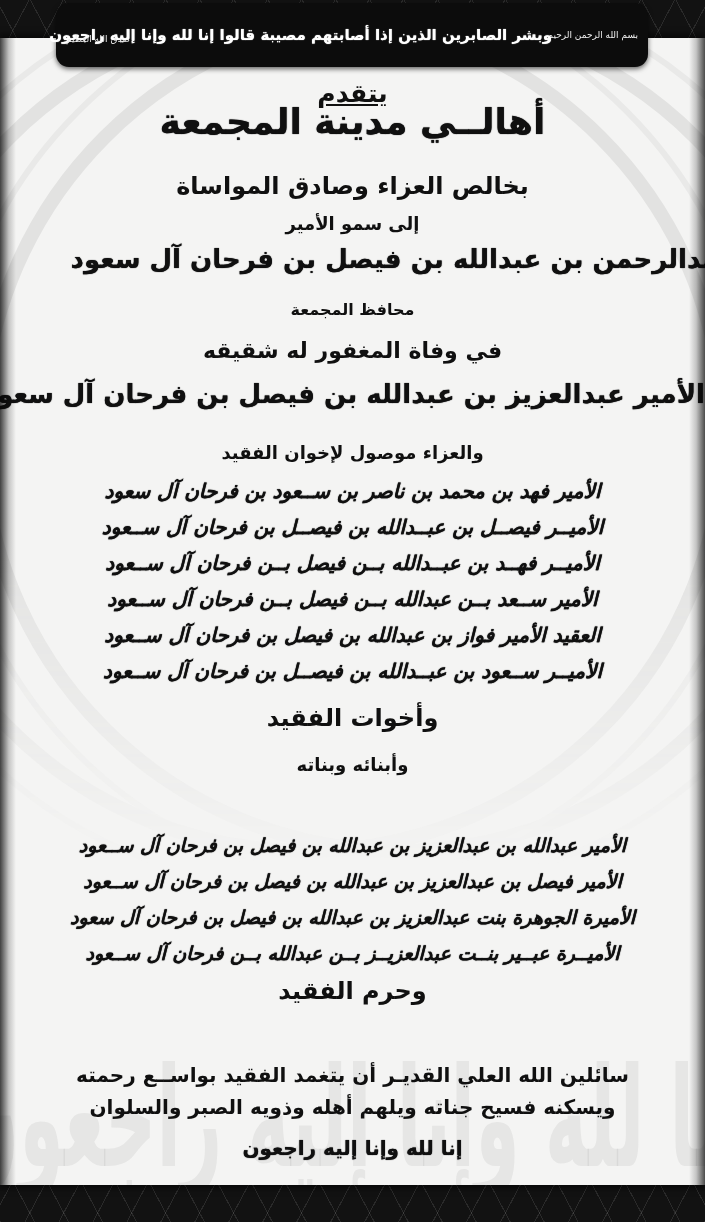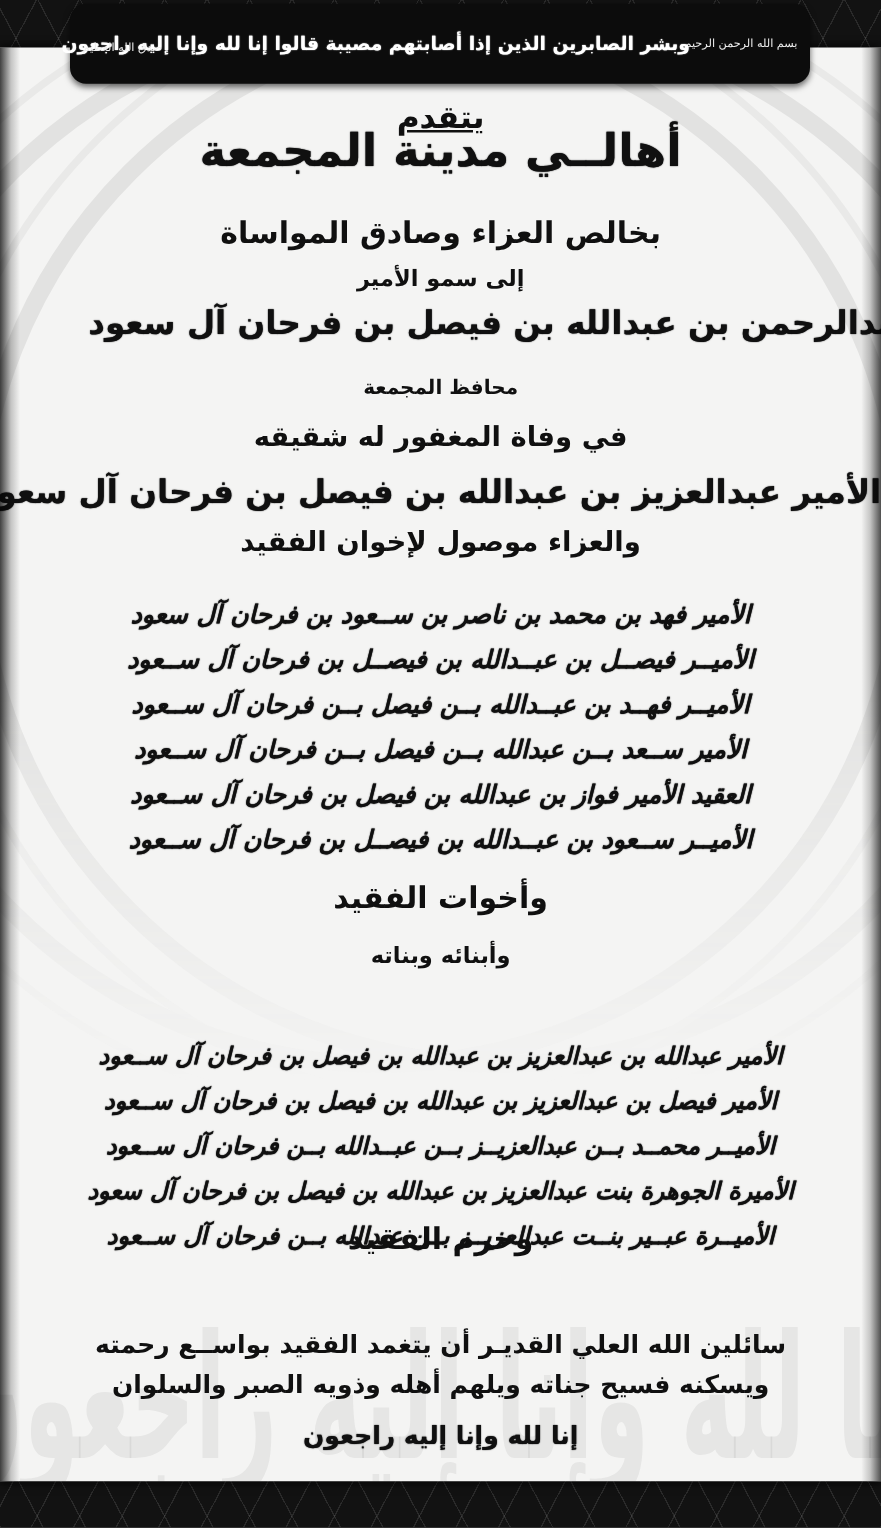--- a/index.html
+++ b/index.html
@@ -35,21 +35,21 @@
   .content{position:absolute;inset:0;z-index:3;text-align:center;color:#101010;}
   .line{position:absolute;left:0;width:100%;font-weight:bold;white-space:nowrap;}
   .t-presents   {top:79px;  font-size:25px;text-decoration:underline;}
   .t-presenter  {top:101px; font-size:36px; letter-spacing:1px; text-shadow:0 0 1px #000;}
   .t-with       {top:172px; font-size:24px;}
   .t-to         {top:213px; font-size:18px;}
   .t-recipient  {top:244px; font-size:26px; text-shadow:0 0 1px #000;padding-left:48px;}
   .t-rectitle   {top:300px; font-size:16px;}
   .t-occasion   {top:338px; font-size:22px;}
   .t-deceased   {top:379px; font-size:26px; text-shadow:0 0 1px #000;}
-  .t-brothers-h {top:422px; font-size:22px;}
+  .t-brothers-h {top:442px; font-size:18px;}
   .list{position:absolute;left:0;width:100%;}
   .list .name-line{height:36px;line-height:36px;font-weight:bold;white-space:nowrap;
     text-shadow:0 0 1px #000;font-style:italic;}
   .l-brothers{top:473px;font-size:20px;}
   .l-children{top:783px;font-size:19px;margin-top:44px;}
   .t-sisters    {top:704px; font-size:24px;}
   .t-children-h {top:754px; font-size:18px;}
   .t-wife       {top:977px; font-size:24px;}
   .t-family     {top:1020px;font-size:24px;}
   .t-prayer1    {top:1063px;font-size:20px;}
@@ -96,21 +96,20 @@
       <div class="name-line">العقيد الأمير فواز بن عبدالله بن فيصل بن فرحان آل ســعود</div>
       <div class="name-line">الأميــر ســعود بن عبــدالله بن فيصــل بن فرحان آل ســعود</div>
     </div>
 
     <div class="line t-sisters">وأخوات الفقيد</div>
 
     <div class="line t-children-h">وأبنائه وبناته</div>
     <div class="list l-children">
       <div class="name-line">الأمير عبدالله بن عبدالعزيز بن عبدالله بن فيصل بن فرحان آل ســعود</div>
       <div class="name-line">الأمير فيصل بن عبدالعزيز بن عبدالله بن فيصل بن فرحان آل ســعود</div>
-      <div class="name-line">الأميــر محمــد بــن عبدالعزيــز بــن عبــدالله بــن فرحان آل ســعود</div>
       <div class="name-line">الأميرة الجوهرة بنت عبدالعزيز بن عبدالله بن فيصل بن فرحان آل سعود</div>
       <div class="name-line">الأميــرة عبــير بنــت عبدالعزيــز بــن عبدالله بــن فرحان آل ســعود</div>
     </div>
 
     <div class="line t-wife">وحرم الفقيد</div>
     <div class="line t-prayer1">سائلين الله العلي القديـر أن يتغمد الفقيد بواســع رحمته</div>
     <div class="line t-prayer2">ويسكنه فسيح جناته ويلهم أهله وذويه الصبر والسلوان</div>
     <div class="line t-footer">إنا لله وإنا إليه راجعون</div>
   </div>
 

